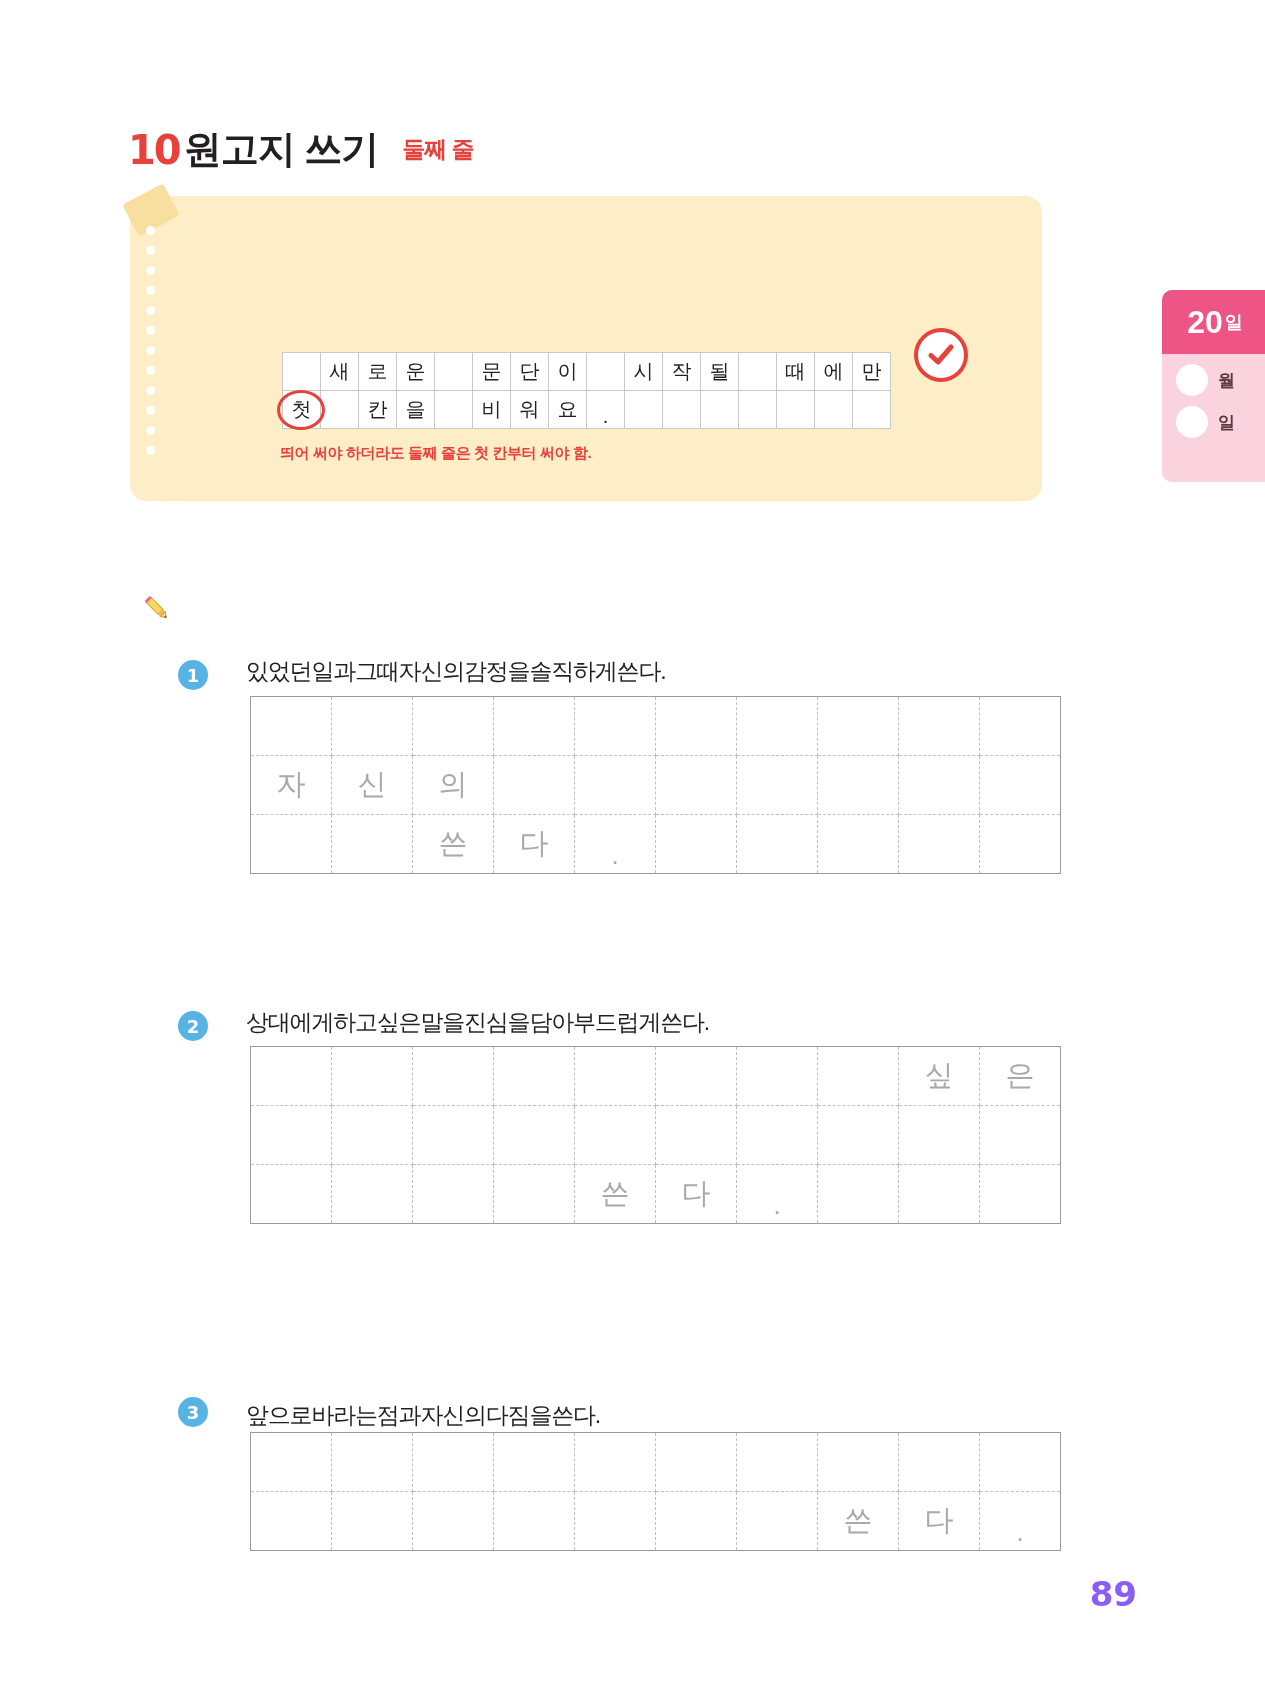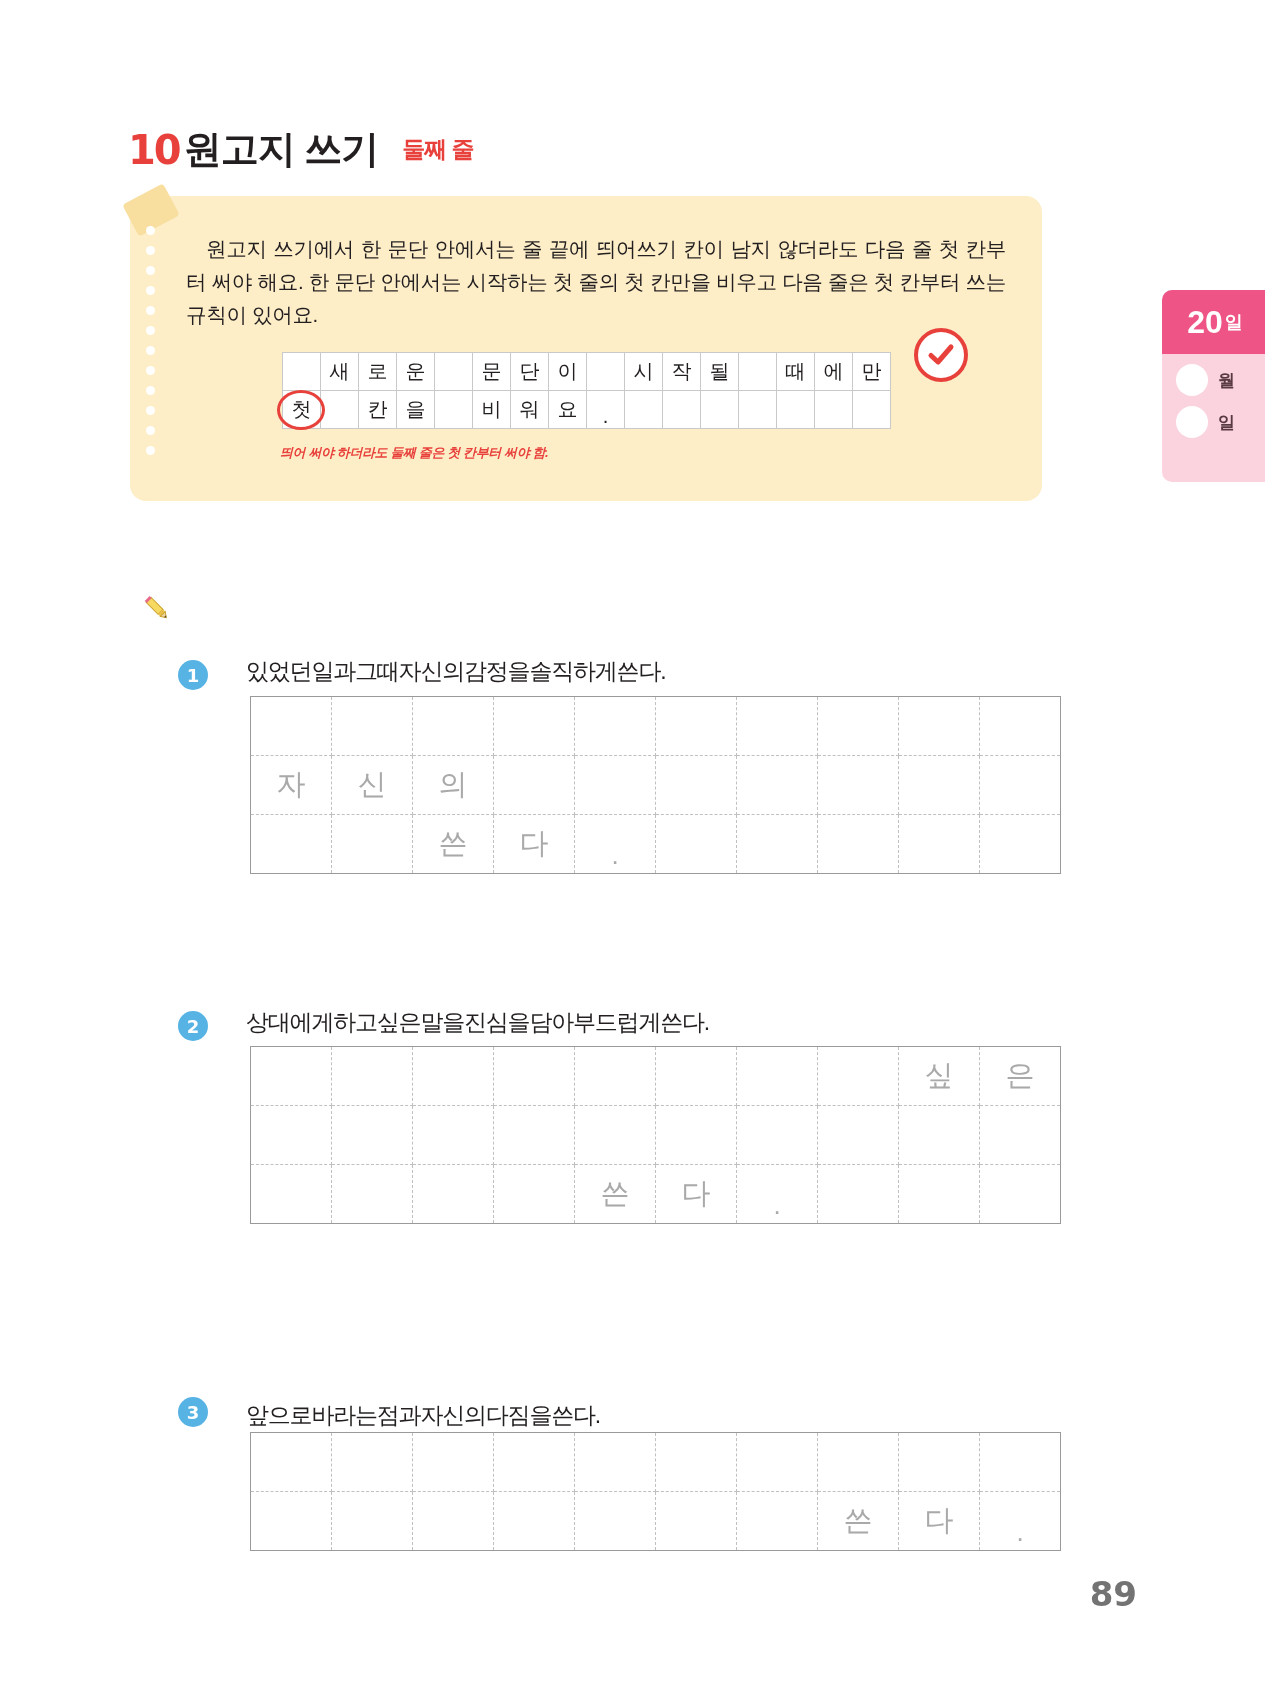--- a/index.html
+++ b/index.html
@@ -135,25 +135,24 @@
     display: flex;
     align-items: center;
     justify-content: center;
   }
   .check-badge svg { display: block; }
 
   .caption-red {
     position: absolute;
     left: 150px;
     top: 248px;
-    font-size: 13px;
+    font-size: 15px;
     color: #e8413c;
     font-weight: bold;
     letter-spacing: -0.4px;
-    font-style: italic;
   }
 
   
   .daytab {
     position: absolute;
     left: 1162px;
     top: 290px;
     width: 106px;
     height: 192px;
     background: #fbd3de;
@@ -239,21 +238,21 @@
   table.agrid tr:last-child td { border-bottom: 1px solid #9a9a9a; }
   table.agrid td:first-child { border-left: 1px solid #9a9a9a; }
   table.agrid td:last-child { border-right: 1px solid #9a9a9a; }
 
   .pageno {
     position: absolute;
     right: 128px;
     bottom: 86px;
     font-size: 34px;
     font-weight: bold;
-    color: #737373;
+    color: #8b5cf6;
     font-family: "DejaVu Sans", sans-serif;
   }
 </style>
 </head>
 <body>
 
 <div class="header">
   <span class="lesson-num">10</span>
   <span class="lesson-title">원고지 쓰기</span>
   <span class="lesson-sub">둘째 줄</span>
@@ -269,21 +268,20 @@
       <i></i>
       <i></i>
       <i></i>
       <i></i>
       <i></i>
       <i></i>
       <i></i>
       <i></i>
   </div>
 
-  <div class="info-text"><span class="indent"></span><span>원고지 쓰기에서 한 문단 안에서는 줄 끝에 띄어쓰기 칸이 남지 않더라도 다음 줄 첫 칸부터 써야 해요. 한 문단 안에서는 시작하는 첫 줄의 첫 칸만을 비우고 다음 줄은 첫 칸부터 쓰는 규칙이 있어요.</span></div>
 
   <div class="example-wrap">
     <table class="mgrid">
       <tbody>
           <tr>
         <td></td>
         <td>새</td>
         <td>로</td>
         <td>운</td>
         <td></td>

